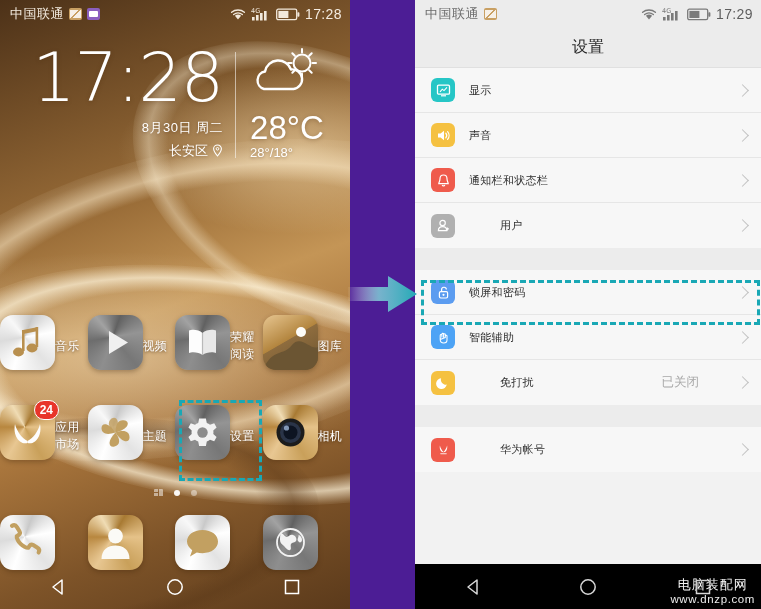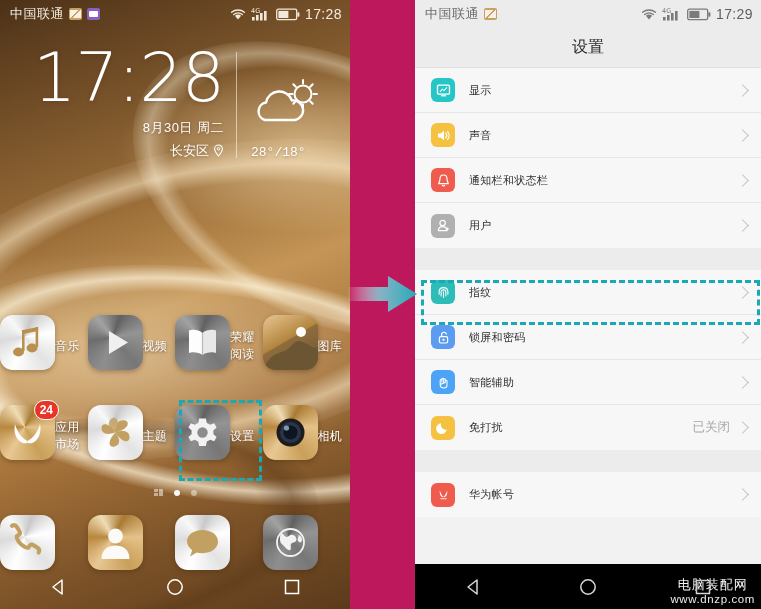--- a/index.html
+++ b/index.html
@@ -2,21 +2,21 @@
 <html><head>
 <meta charset="utf-8">
 <style>
   * { box-sizing: border-box; margin: 0; padding: 0; }
   html, body {
     width: 761px; height: 609px;
     font-family: "Liberation Sans", "DejaVu Sans", sans-serif;
     background: #ffffff;
     overflow: hidden;
   }
-  #root { position: relative; width: 761px; height: 609px; background:#be185d; }
+  #root { position: relative; width: 761px; height: 609px; background:#4c1d95; }
 
   
   #home {
     position: absolute; left: 0; top: 0; width: 350px; height: 609px;
     overflow: hidden;
     background:
       radial-gradient(ellipse 260px 120px at 300px 150px, rgba(255,233,190,0.55) 0%, rgba(255,220,160,0.0) 70%),
       radial-gradient(ellipse 400px 150px at 120px 360px, rgba(255,240,210,0.45) 0%, rgba(230,190,130,0.0) 72%),
       linear-gradient(160deg, #4c3118 0%, #6d4a25 14%, #9a6d38 34%, #c49556 50%, #a8753c 64%, #7d5328 82%, #5b3a1b 100%);
   }
@@ -61,22 +61,22 @@
       font-family:"DejaVu Sans", sans-serif; letter-spacing:-1px;
       text-shadow: 0 1px 4px rgba(80,45,15,0.35); }
   .clock-date { font-size: 13px; color:#fff; margin-top: 8px; letter-spacing:0.5px;
       text-shadow: 0 1px 3px rgba(80,45,15,0.4); }
   .clock-loc { font-size: 13px; color:#fff; margin-top: 5px;
       text-shadow: 0 1px 3px rgba(80,45,15,0.4); display:flex; gap:4px; justify-content:flex-end; align-items:center;}
   .divider-v { width:1px; align-self:stretch; background: rgba(255,255,255,0.55); margin: 6px 0 2px 0; }
   .clock-right { padding-left:14px; text-align:left; }
   .temp-big { font-size: 33px; color:#fff; font-weight:300; line-height:1;
       text-shadow: 0 1px 4px rgba(80,45,15,0.35); margin-top:4px;}
-  .temp-small { font-size: 13px; color:#fff; margin-top: 7px;
-      text-shadow: 0 1px 3px rgba(80,45,15,0.4); font-family: Liberation Mono, monospace; }
+  .temp-small { font-size: 13px; color:#fff; margin-top: 1px;
+      text-shadow: 0 1px 3px rgba(80,45,15,0.4); }
 
   
   .app-grid { position:absolute; left:0; right:0; z-index:4; display:flex; }
   .app-cell { flex:1; display:flex; align-items:center; }
   .app-icon { width:55px; height:55px; border-radius:13px; position:relative;
       box-shadow: 0 2px 5px rgba(60,35,10,0.35); overflow:hidden; }
   .app-label { margin-top:7px; font-size:12px; color:#fff; letter-spacing:0.3px;
       text-shadow: 0 1px 3px rgba(70,40,12,0.75); }
   .metal-silver { background: conic-gradient(from 200deg at 45% 40%, #ffffff, #dcdcdc, #f8f8f8, #c9c9c9, #ffffff, #e3e3e3, #ffffff); }
   .metal-gold   { background: conic-gradient(from 210deg at 45% 40%, #e8c792, #b8873f, #f0dcb4, #a87a33, #e5c289, #c9a05a, #e8c792); }
@@ -107,21 +107,21 @@
     position:absolute; left:415px; top:0; width:346px; height:609px;
     background:#f2f2f2; overflow:hidden;
   }
   .sb-light { background:#ececec; color:#6b6b6b; }
   .set-title { height:40px; background:#ececec; display:flex; align-items:center;
       justify-content:center; font-size:16px; color:#2b2b2b; border-bottom:1px solid #e0e0e0;}
   .list { background:#f7f7f7; }
   .gap { height:22px; background:#ececec; }
   .row { height:45px; display:flex; align-items:center; padding:0 14px 0 16px;
       background:#f7f7f7; border-bottom:1px solid #e6e6e6; position:relative; }
-  .row:last-child { border-bottom:none; }
+  .row:last-child { border-bottom:none;gap:31px; }
   .row-ic { width:24px; height:24px; border-radius:6px; flex:none; position:relative;
       display:flex; align-items:center; justify-content:center; }
   .row-label { margin-left:14px; font-size:11px; color:#2e2e2e; letter-spacing:0.3px; }
   .row-val { margin-left:auto; font-size:12.5px; color:#a8a8a8; margin-right:8px; }
   .chev { margin-left:auto; width:9px; height:9px; border-top:1.6px solid #c2c2c2;
       border-right:1.6px solid #c2c2c2; transform:rotate(45deg); flex:none;}
   .row-val + .chev { margin-left:0; }
 
   
   .dash { position:absolute; border:3px dashed #19a8b5; z-index:8; pointer-events:none; }
@@ -195,20 +195,21 @@
             <line x1="52" y1="26.5" x2="52" y2="30"></line>
             <line x1="38" y1="16" x2="41.5" y2="16"></line>
             <line x1="62.5" y1="16" x2="66" y2="16"></line>
             <line x1="42.3" y1="6.3" x2="44.8" y2="8.8"></line>
             <line x1="59.2" y1="23.2" x2="61.7" y2="25.7"></line>
             <line x1="42.3" y1="25.7" x2="44.8" y2="23.2"></line>
             <line x1="59.2" y1="8.8" x2="61.7" y2="6.3"></line>
           </g>
           <path d="M14 42 A9 9 0 0 1 15 24.5 A13.5 13.5 0 0 1 41 22.5 A9.8 9.8 0 0 1 43.5 42 Z" fill="none" stroke="#fff" stroke-width="2.4" stroke-linejoin="round"></path>
         </svg>
+        <div class="temp-big">28°C</div>
         <div class="temp-small">28°/18°</div>
       </div>
     </div>
 
     <div class="app-grid" style="top:315px;">
       <div class="app-cell">
         <div class="icon-wrap">
           <div class="app-icon metal-silver">
             <svg width="55" height="55" viewBox="0 0 55 55">
                 <g fill="#b9904f">
@@ -461,35 +462,20 @@
         </span>
         <span class="row-label">用户</span>
         <span class="chev"></span>
       </div>
     </div>
 
     <div class="gap"></div>
 
     <div class="list">
       <div class="row">
-        <span class="row-ic" style="background:#2dbdb8;">
-          <svg width="15" height="15" viewBox="0 0 15 15">
-            <g fill="none" stroke="#fff" stroke-width="1.05" stroke-linecap="round">
-              <path d="M7.5 2.6 C4.9 2.6 3.1 4.5 3.1 7 V9.2"></path>
-              <path d="M7.5 2.6 C10.1 2.6 11.9 4.5 11.9 7 V9.2"></path>
-              <path d="M7.5 4.7 C6.1 4.7 5.1 5.8 5.1 7.2 V11"></path>
-              <path d="M7.5 4.7 C8.9 4.7 9.9 5.8 9.9 7.2 V11"></path>
-              <path d="M7.5 6.8 V12.4"></path>
-            </g>
-          </svg>
-        </span>
-        <span class="row-label">指纹</span>
-        <span class="chev"></span>
-      </div>
-      <div class="row">
         <span class="row-ic" style="background:#5b9cf0;">
           <svg width="15" height="15" viewBox="0 0 15 15">
             <rect x="3.4" y="6.6" width="8.2" height="6.4" rx="1.4" fill="none" stroke="#fff" stroke-width="1.2"></rect>
             <path d="M5.6 6.6 V4.8 A2.4 2.4 0 0 1 10.4 4.5" fill="none" stroke="#fff" stroke-width="1.2"></path>
             <circle cx="7.5" cy="9.8" r="1.1" fill="#fff"></circle>
           </svg>
         </span>
         <span class="row-label">锁屏和密码</span>
         <span class="chev"></span>
       </div>

